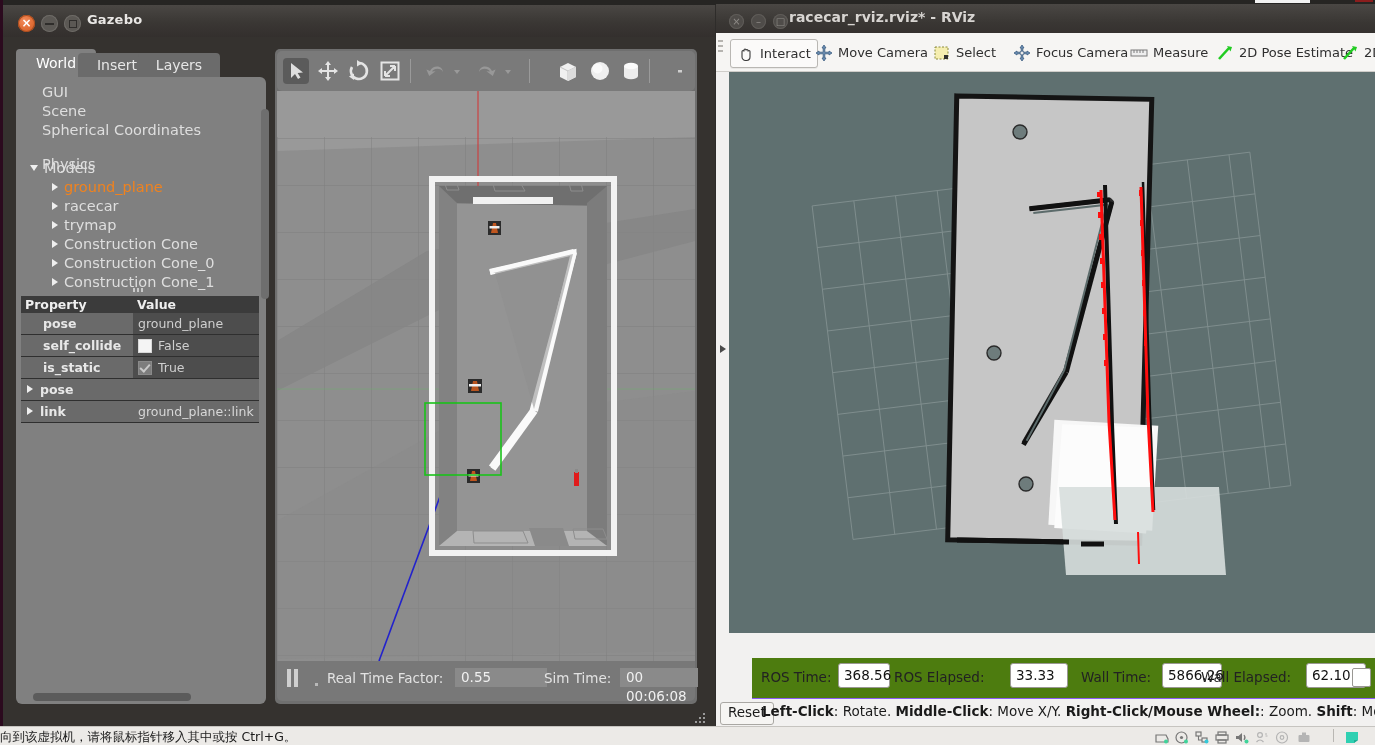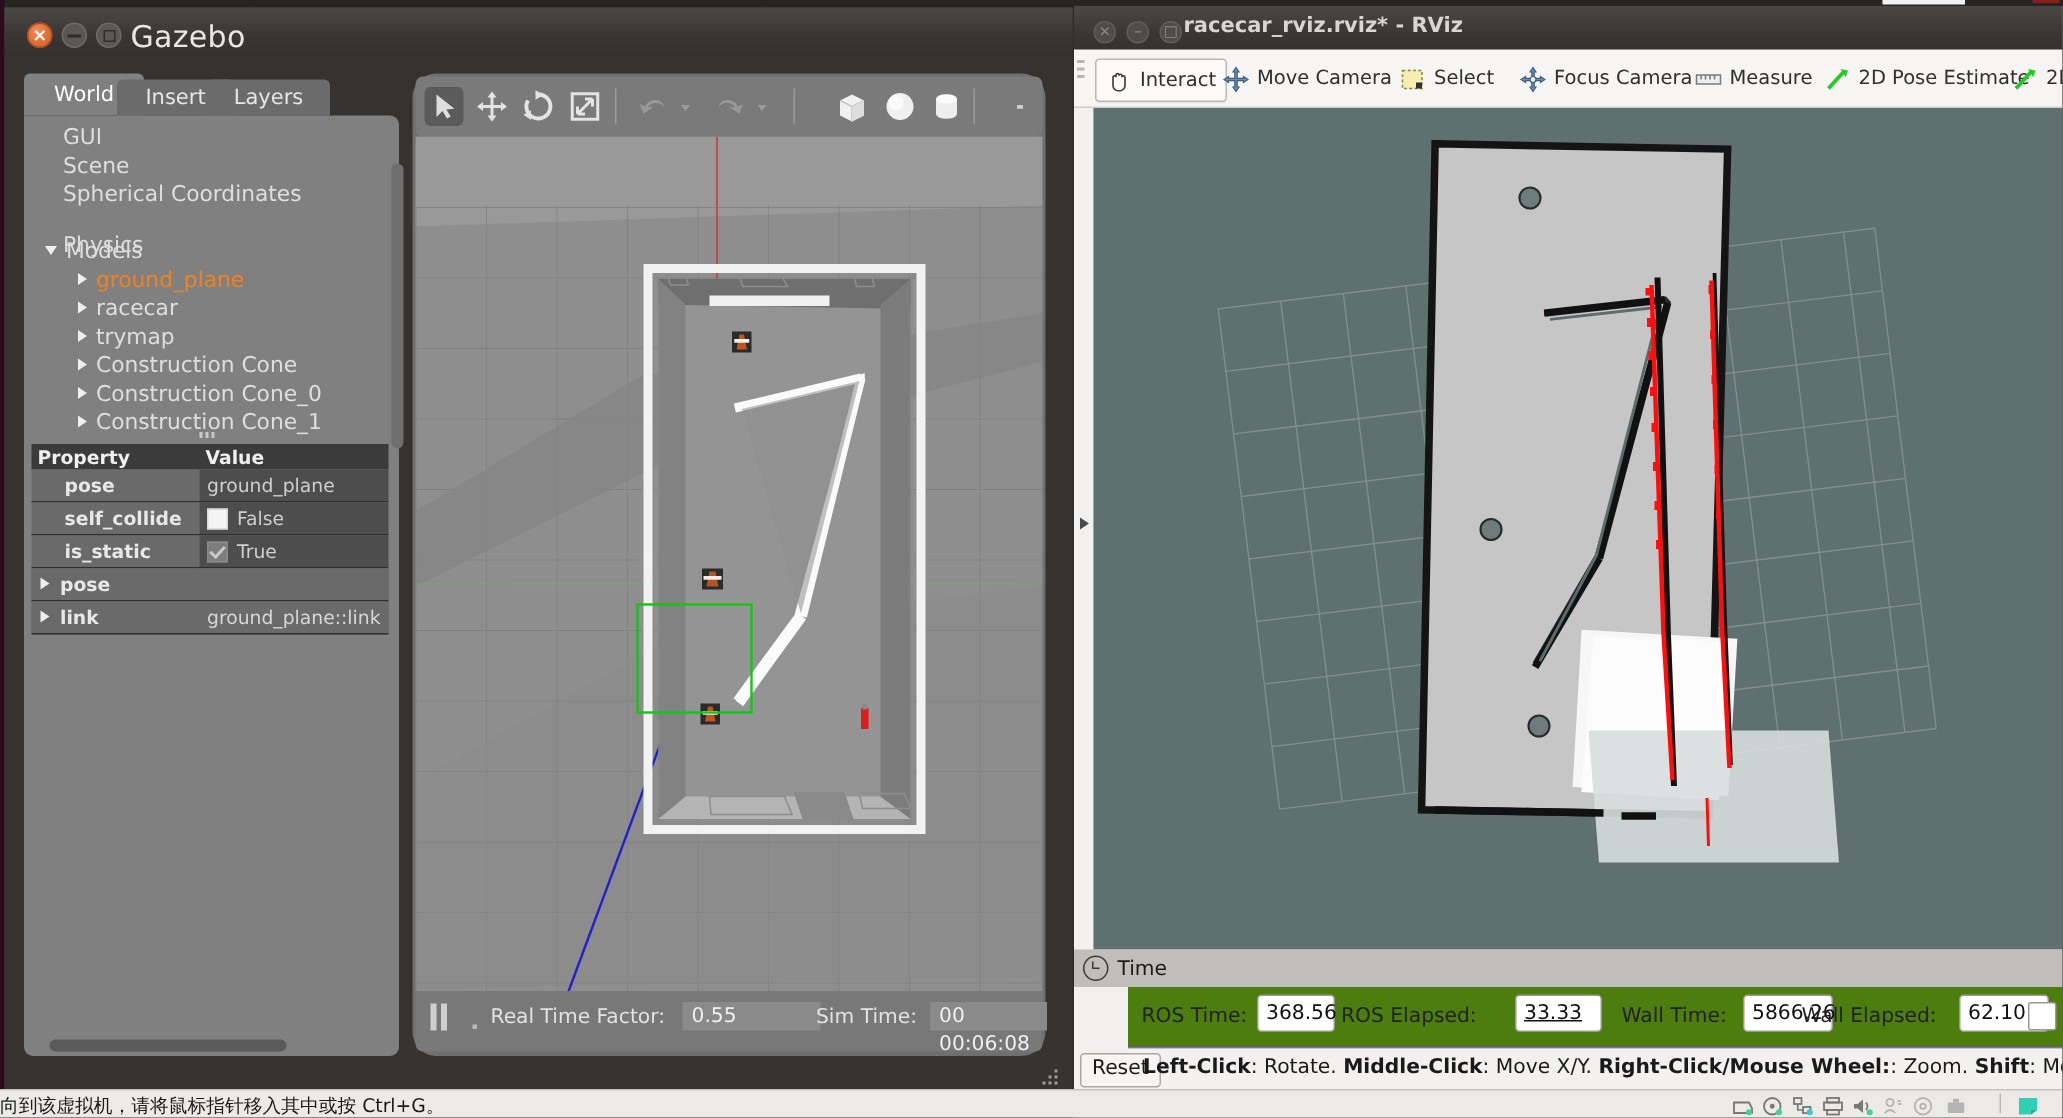--- a/index.html
+++ b/index.html
@@ -19,21 +19,21 @@
   .tb-btn{position:absolute;top:10px;width:17px;height:17px;border-radius:50%;}
   .tb-close{left:15px;background:radial-gradient(circle at 40% 34%,#f38d5f 0%,#e4713a 45%,#cb5a25 100%);
     box-shadow:inset 0 0 0 1px #a94c1e;}
   .tb-min{left:38px;background:#5b5854;box-shadow:inset 0 0 0 1px #6d6a66;}
   .tb-max{left:61px;background:#5b5854;box-shadow:inset 0 0 0 1px #6d6a66;}
   .tb-min .g,.tb-max .g{position:absolute;left:0;top:0;width:17px;height:17px;}
   .tb-min .g:before{content:"";position:absolute;left:4px;top:8px;width:9px;height:1.5px;background:#2f2d2b;}
   .tb-max .g:before{content:"";position:absolute;left:4.5px;top:4.5px;width:8px;height:8px;border:1.5px solid #2f2d2b;box-sizing:border-box;}
   .tb-close .g{position:absolute;left:0;top:0;width:17px;height:17px;color:#fff;font-size:12px;
     line-height:17px;text-align:center;font-weight:bold;}
-  .gz-title-text{position:absolute;left:84px;top:7px;font-size:20px;font-weight:normal;color:#e9e7e5;letter-spacing:.2px;}
+  .gz-title-text{position:absolute;left:84px;top:7px;font-size:13px;font-weight:bold;color:#e9e7e5;letter-spacing:.2px;}
 
   
   .gz-left{position:absolute;left:13px;top:44px;width:250px;height:655px;}
   .gz-tabs{position:absolute;left:0;top:0;height:28px;width:250px;}
   .gz-tab{position:absolute;top:4px;height:24px;background:#6b6b6b;color:#e7e7e7;font-size:14px;
     border-top-left-radius:4px;border-top-right-radius:4px;padding:0 10px;line-height:24px;text-align:center;}
   .gz-tab.sel{top:0;height:28px;line-height:28px;background:#808080;color:#fff;}
   .gz-panel{position:absolute;left:0;top:28px;width:250px;height:250px;background:#808080;
     border-top-right-radius:6px;border-bottom-right-radius:6px;}
   .gz-tree{position:absolute;left:0;top:0;width:236px;height:250px;overflow:hidden;font-size:14.5px;color:#dedede;}
@@ -62,21 +62,21 @@
   .cbx.on:after{content:"";position:absolute;left:3px;top:0px;width:4px;height:8px;border:solid #c9c9c9;
     border-width:0 2px 2px 0;transform:rotate(42deg);}
   .cbx.off{background:#f4f4f4;border-color:#d8d8d8;}
   .parrow{display:inline-block;width:0;height:0;border-left:6px solid #efefef;
     border-top:4.5px solid transparent;border-bottom:4.5px solid transparent;margin-right:7px;vertical-align:1px;}
 
   .gz-left-bg{position:absolute;left:13px;top:313px;width:250px;height:386px;background:#808080;
     border-bottom-left-radius:6px;border-bottom-right-radius:6px;}
 
   
-  .gz-right{position:absolute;left:272px;top:44px;width:422px;height:655px;background:#6f6f6f;border-radius:16px;}
+  .gz-right{position:absolute;left:272px;top:44px;width:422px;height:655px;background:#6f6f6f;border-radius:5px;}
   .gz-tbar{position:absolute;left:2px;top:2px;width:418px;height:40px;background:#7a7a7a;border-radius:5px;}
   .tbi{position:absolute;top:7px;width:26px;height:26px;}
   .tbi.sel{background:#5b5b5b;border-radius:4px;}
   .tsep{position:absolute;top:8px;width:1px;height:24px;background:#9a9a9a;}
   .gz-view{position:absolute;left:2px;top:42px;width:418px;height:570px;overflow:hidden;background:#8b8b8b;}
   .gz-status{position:absolute;left:2px;top:612px;width:418px;height:40px;background:#787878;
     border-bottom-left-radius:5px;border-bottom-right-radius:5px;}
   .pausebar{position:absolute;left:10px;top:8px;width:4px;height:18px;background:#cfcfcf;}
   .pausebar2{position:absolute;left:17px;top:8px;width:4px;height:18px;background:#cfcfcf;}
   .stlabel{position:absolute;top:9px;font-size:13.5px;color:#e2e2e2;}
@@ -534,30 +534,26 @@
           <rect x="413" y="208" width="3" height="6"></rect>
         <rect x="414" y="238" width="3" height="6"></rect>
           <rect x="415" y="268" width="3" height="6"></rect>
       </g>
       <path d="M409,460 L410,492" stroke="#ff0e0e" stroke-width="2" fill="none"></path>
 
       <path d="M228,468 L340,470 M352,472 L375,472" stroke="#111" stroke-width="5" fill="none"></path>
     </svg>
   </div>
 
-  <div class="rv-time-head">
-    <div class="clockic"></div>
-    <div style="font-size:13.5px;color:#1b1b1b;">Time</div>
-  </div>
 
   <div class="rv-time-body" id="rv-time">
       <div class="tlab" style="left: 9px;">ROS Time:</div>
       <div class="tfield" style="left: 86px; width: 52px;">368.56</div>
       <div class="tlab" style="left: 142px;">ROS Elapsed:</div>
-      <div class="tfield" style="left: 258px; width: 58px; text-decoration: underline;">33.33</div>
+      <div class="tfield" style="left: 258px; width: 58px;">33.33</div>
       <div class="tlab" style="left: 329px;">Wall Time:</div>
       <div class="tfield" style="left: 410px; width: 60px;">5866.26</div>
       <div class="tlab" style="left: 449px;">Wall Elapsed:</div>
       <div class="tfield" style="left: 554px; width: 60px;">62.10</div>
     </div>
   <div class="tcheck"></div>
 
   <div class="rv-bottom"></div>
   <div class="rbtn">Reset</div>
   <div class="rhint" id="rv-hint"><b>Left-Click</b><span>: Rotate.  </span><b>Middle-Click</b><span>: Move X/Y.  </span><b>Right-Click/Mouse Wheel:</b><span>: Zoom.  </span><b>Shift</b><span>: Mo</span></div>

